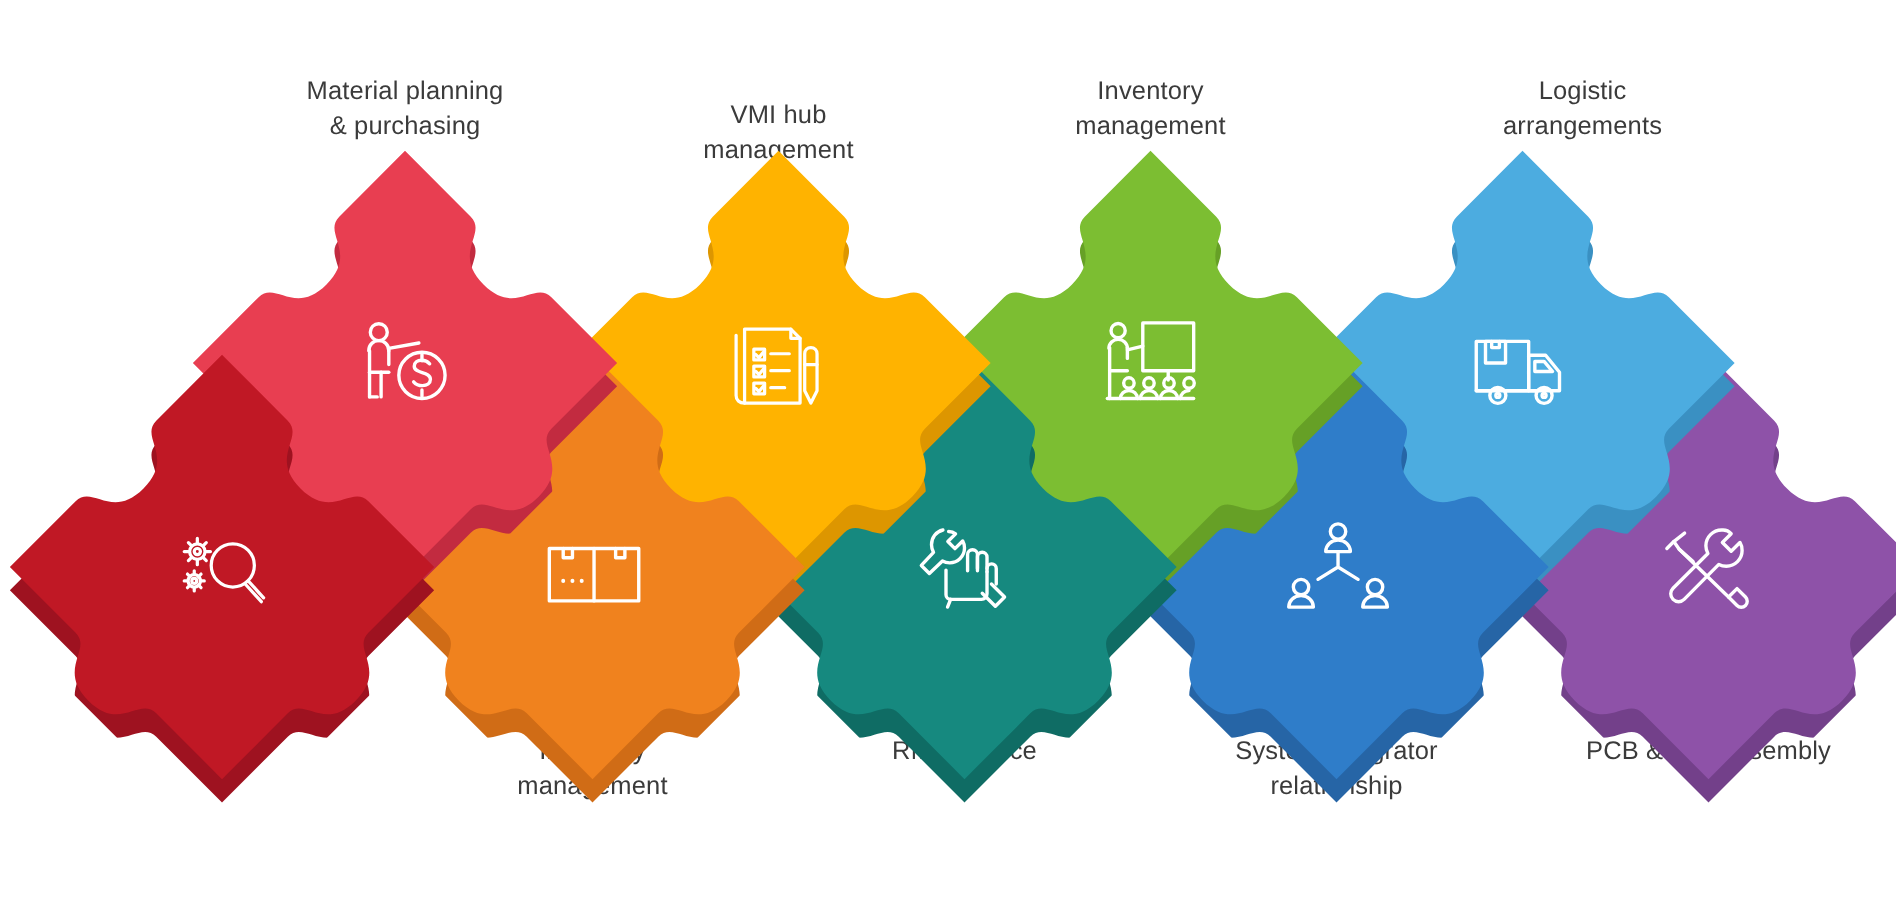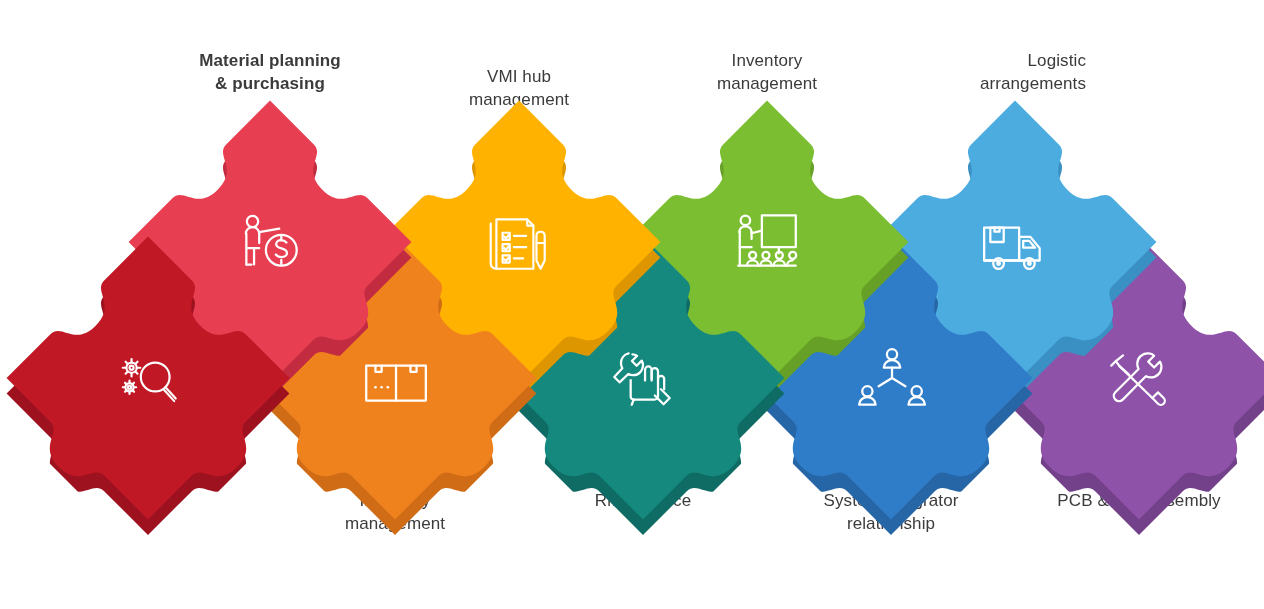--- a/index.html
+++ b/index.html
@@ -58,21 +58,21 @@
             <path d="M13 38h12.5"></path>
       <path d="M13 54h5M20.5 38v16"></path>
       <path d="M25.5 22.5 L45 19"></path>
       <circle cx="47" cy="40" r="15"></circle>
       <path d="M52 32.5c-1.4-1.6-3.2-2.3-5.2-2.3-2.8 0-4.8 1.6-4.8 3.9 0 5.2 10.5 3 10.5 8.5 0 2.4-2.2 4.1-5.2 4.1-2.3 0-4.3-.8-5.7-2.5"></path>
       <path d="M47 26.5v4M47 49.5v4"></path>
     </g>
         </svg>
       </div>
     </div>
-    <div class="label" style="width: 230px; left: 155px; top: 50px; font-weight: bold;">Material planning
+    <div class="label" style="width: 230px; left: 155px; top: 50px;">Material planning
 &amp; purchasing</div>
     <div class="piece-wrap" style="left: 265px; top: 248px; z-index: 18;">
       <svg class="piece-svg" viewBox="0 0 260 260">
         <path d="M 30 30 L 92 30 C 108 30 100 56 130 56 C 160 56 152 30 168 30 L 230 30 L 230 92 C 230 108 256 100 256 130 C 256 160 230 152 230 168 L 230 230 L 168 230 C 152 230 160 256 130 256 C 100 256 108 230 92 230 L 30 230 L 30 168 C 30 152 56 160 56 130 C 56 100 30 108 30 92 Z" fill="#D06C16" transform="translate(11,11)"></path>
         <path d="M 30 30 L 92 30 C 108 30 100 56 130 56 C 160 56 152 30 168 30 L 230 30 L 230 92 C 230 108 256 100 256 130 C 256 160 230 152 230 168 L 230 230 L 168 230 C 152 230 160 256 130 256 C 100 256 108 230 92 230 L 30 230 L 30 168 C 30 152 56 160 56 130 C 56 100 30 108 30 92 Z" fill="#F0821E"></path>
       </svg>
       <div class="piece-icon">
         <svg viewBox="0 0 72 64">
     <g fill="none" stroke="#fff" stroke-width="2.2" stroke-linecap="round" stroke-linejoin="round">
       <rect x="8" y="20" width="58" height="34"></rect>
@@ -199,21 +199,21 @@
       <path d="M16 18v4h5v-4"></path>
       <circle cx="20" cy="53" r="5.2"></circle>
             <circle cx="20" cy="53" r="1.3"></circle>
       <circle cx="50" cy="53" r="5.2"></circle>
             <circle cx="50" cy="53" r="1.3"></circle>
       <path d="M25 50h20M6 50h8"></path>
     </g>
         </svg>
       </div>
     </div>
-    <div class="label" style="width: 230px; left: 856px; top: 50px; text-align: right;">Logistic
+    <div class="label" style="width: 230px; left: 940px; top: 50px;">Logistic
 arrangements</div>
     <div class="piece-wrap" style="left: 1009px; top: 248px; z-index: 12;">
       <svg class="piece-svg" viewBox="0 0 260 260">
         <path d="M 30 30 L 92 30 C 108 30 100 56 130 56 C 160 56 152 30 168 30 L 230 30 L 230 92 C 230 108 256 100 256 130 C 256 160 230 152 230 168 L 230 230 L 168 230 C 152 230 160 256 130 256 C 100 256 108 230 92 230 L 30 230 L 30 168 C 30 152 56 160 56 130 C 56 100 30 108 30 92 Z" fill="#73408A" transform="translate(11,11)"></path>
         <path d="M 30 30 L 92 30 C 108 30 100 56 130 56 C 160 56 152 30 168 30 L 230 30 L 230 92 C 230 108 256 100 256 130 C 256 160 230 152 230 168 L 230 230 L 168 230 C 152 230 160 256 130 256 C 100 256 108 230 92 230 L 30 230 L 30 168 C 30 152 56 160 56 130 C 56 100 30 108 30 92 Z" fill="#8E52A8"></path>
       </svg>
       <div class="piece-icon">
         <svg viewBox="0 0 72 64">
     <g fill="none" stroke="#fff" stroke-width="2.2" stroke-linecap="round" stroke-linejoin="round">
       <path d="M44.5 8c-5.6 0-10.2 4.6-10.2 10.2 0 1.8.5 3.5 1.3 5L13 45.8c-2 2-2 5.2 0 7.2s5.2 2 7.2 0L42.7 30.3c1.5.8 3.1 1.2 4.9 1.2 5.6 0 10.2-4.6 10.2-10.2 0-1.9-.5-3.7-1.4-5.2l-5.7 5.7-5.7-5.7 5.7-5.7C49.1 8.6 47.4 8 45.5 8z"></path>

